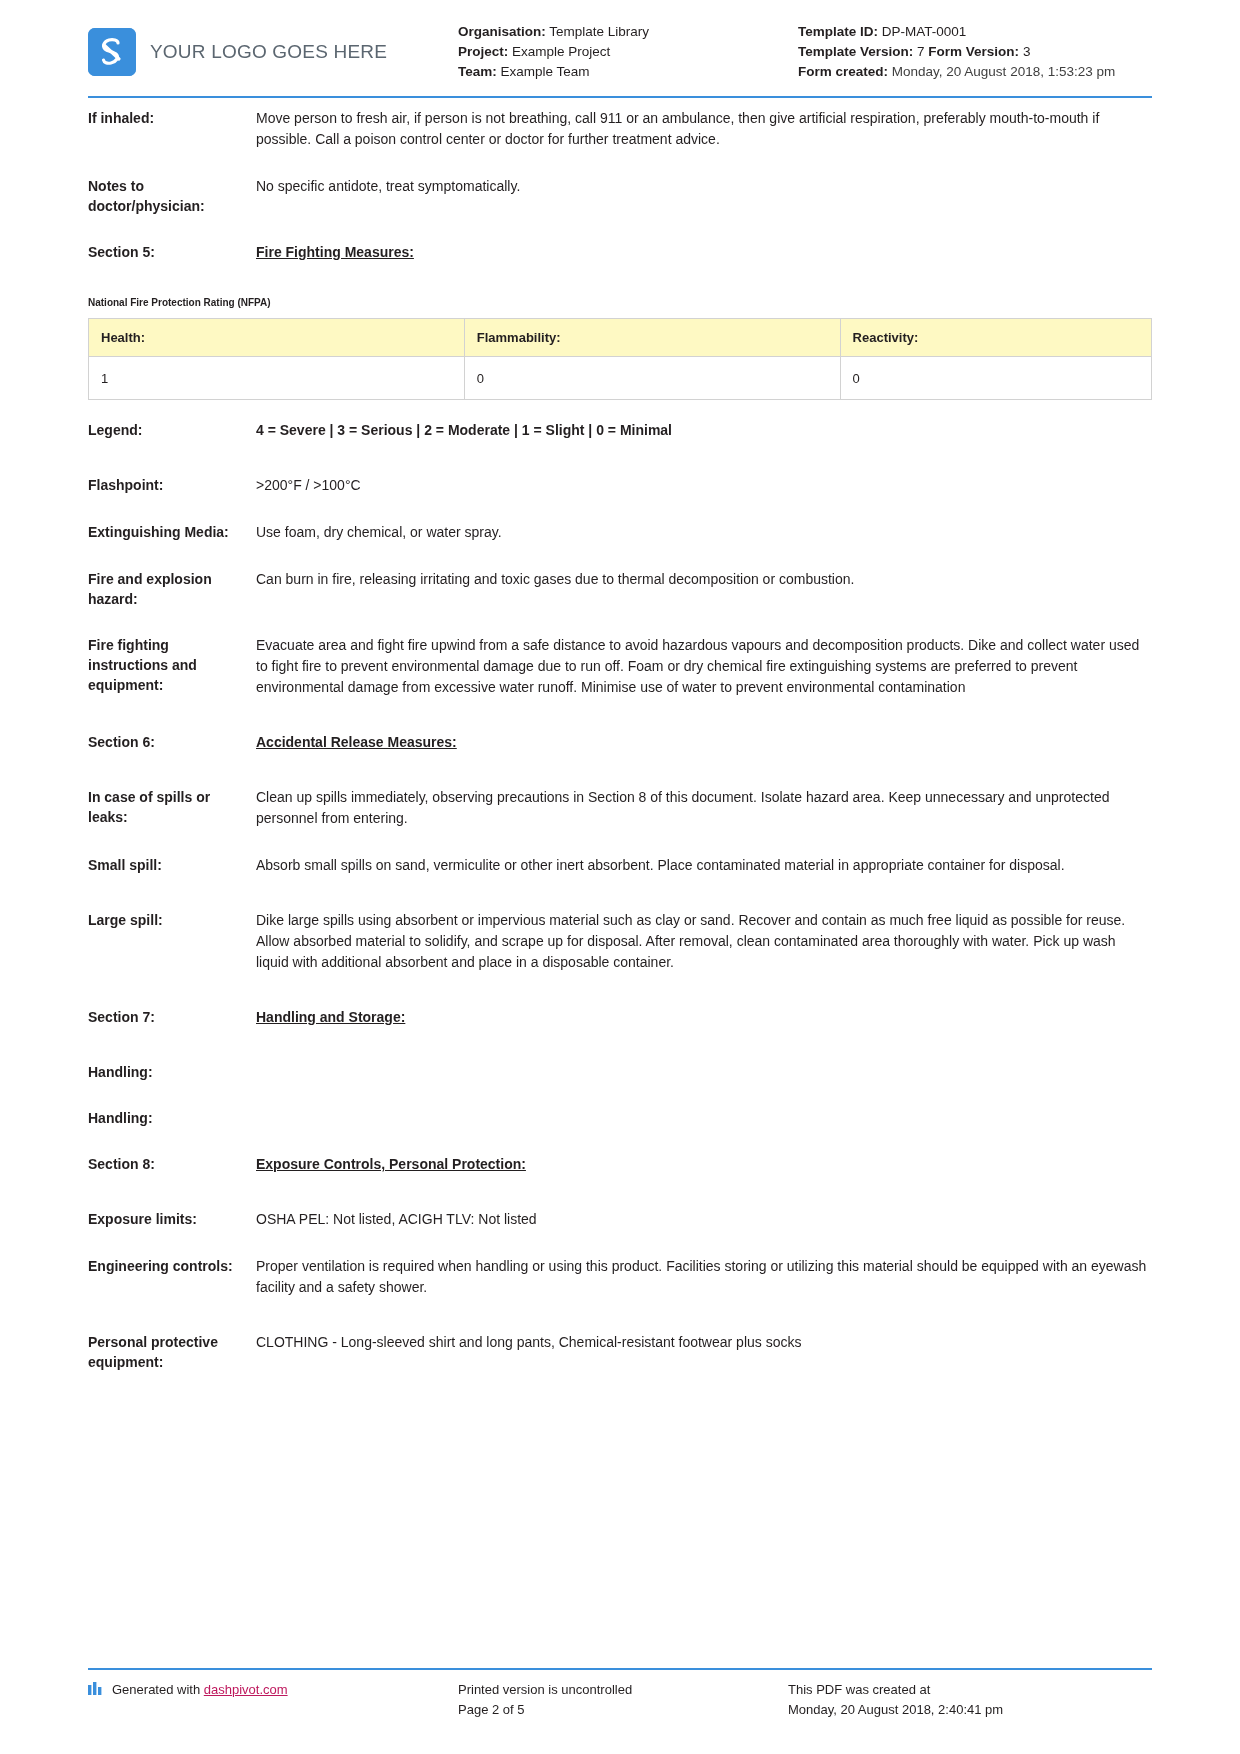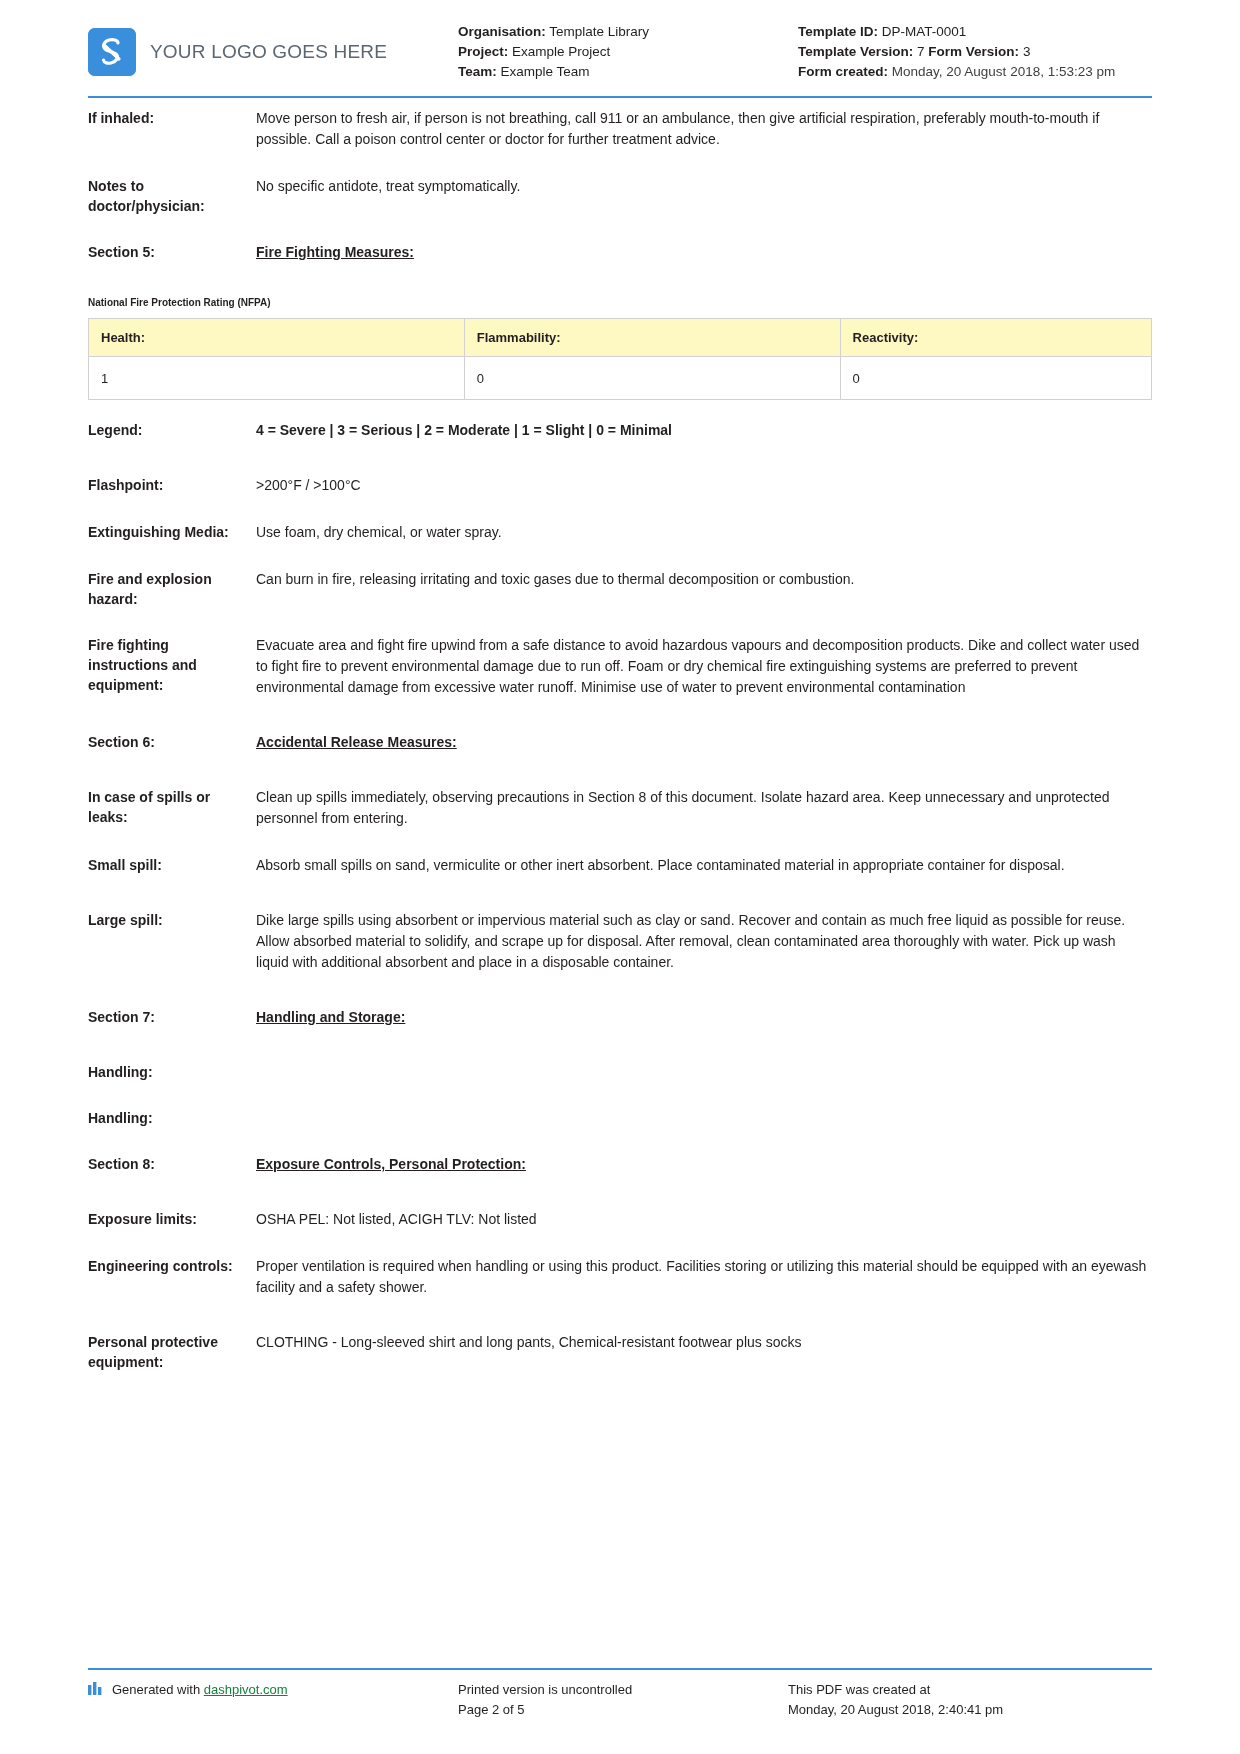--- a/index.html
+++ b/index.html
@@ -146,21 +146,21 @@
   .foot-left { flex: 0 0 370px; display: flex; align-items: flex-start; }
   .foot-mid { flex: 0 0 330px; }
   .foot-right { flex: 1 1 auto; }
   .foot-icon {
     display: inline-block;
     margin-right: 8px;
     position: relative;
     top: 2px;
   }
   .foot-link {
-    color: #15803d;
+    color: #be185d;
     text-decoration: underline;
   }
 </style>
 </head>
 <body>
 
 <div class="page">
 
   <div class="header">
     <div class="logo-block">

